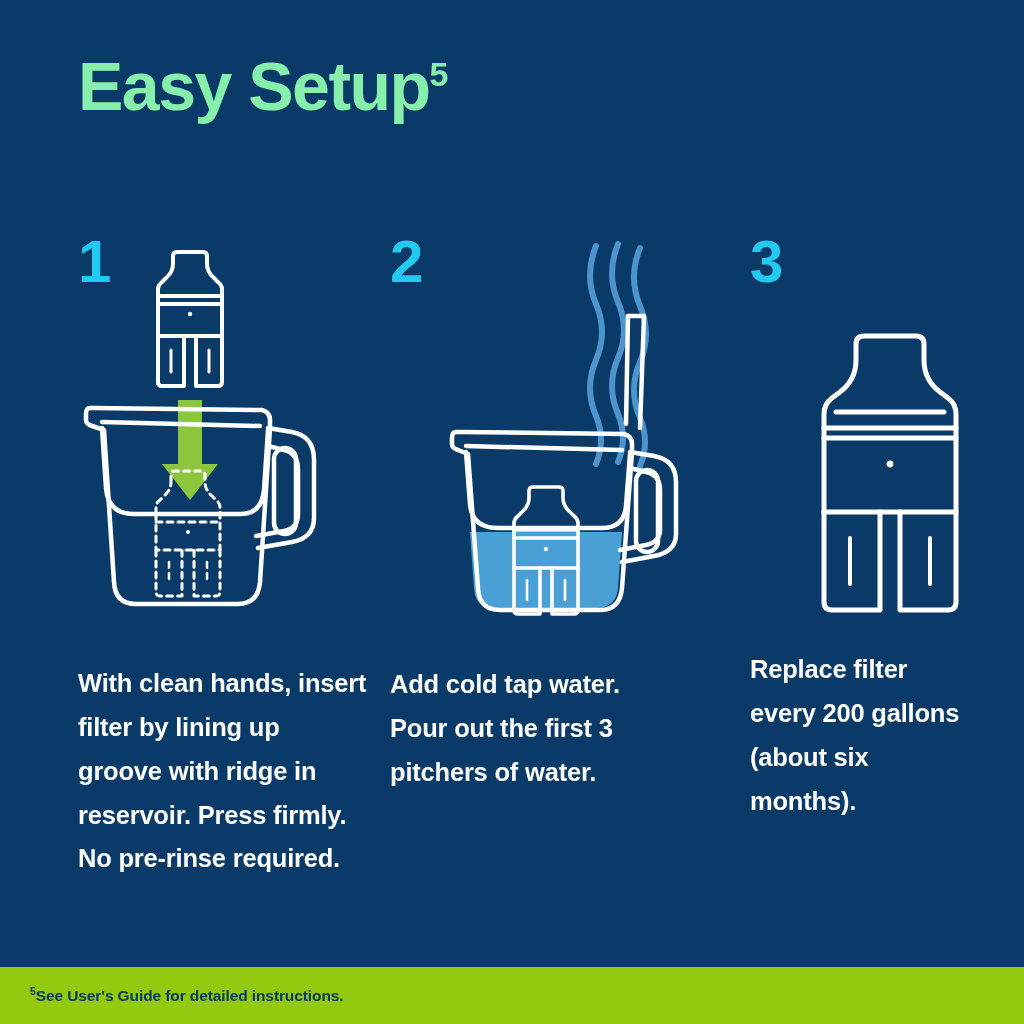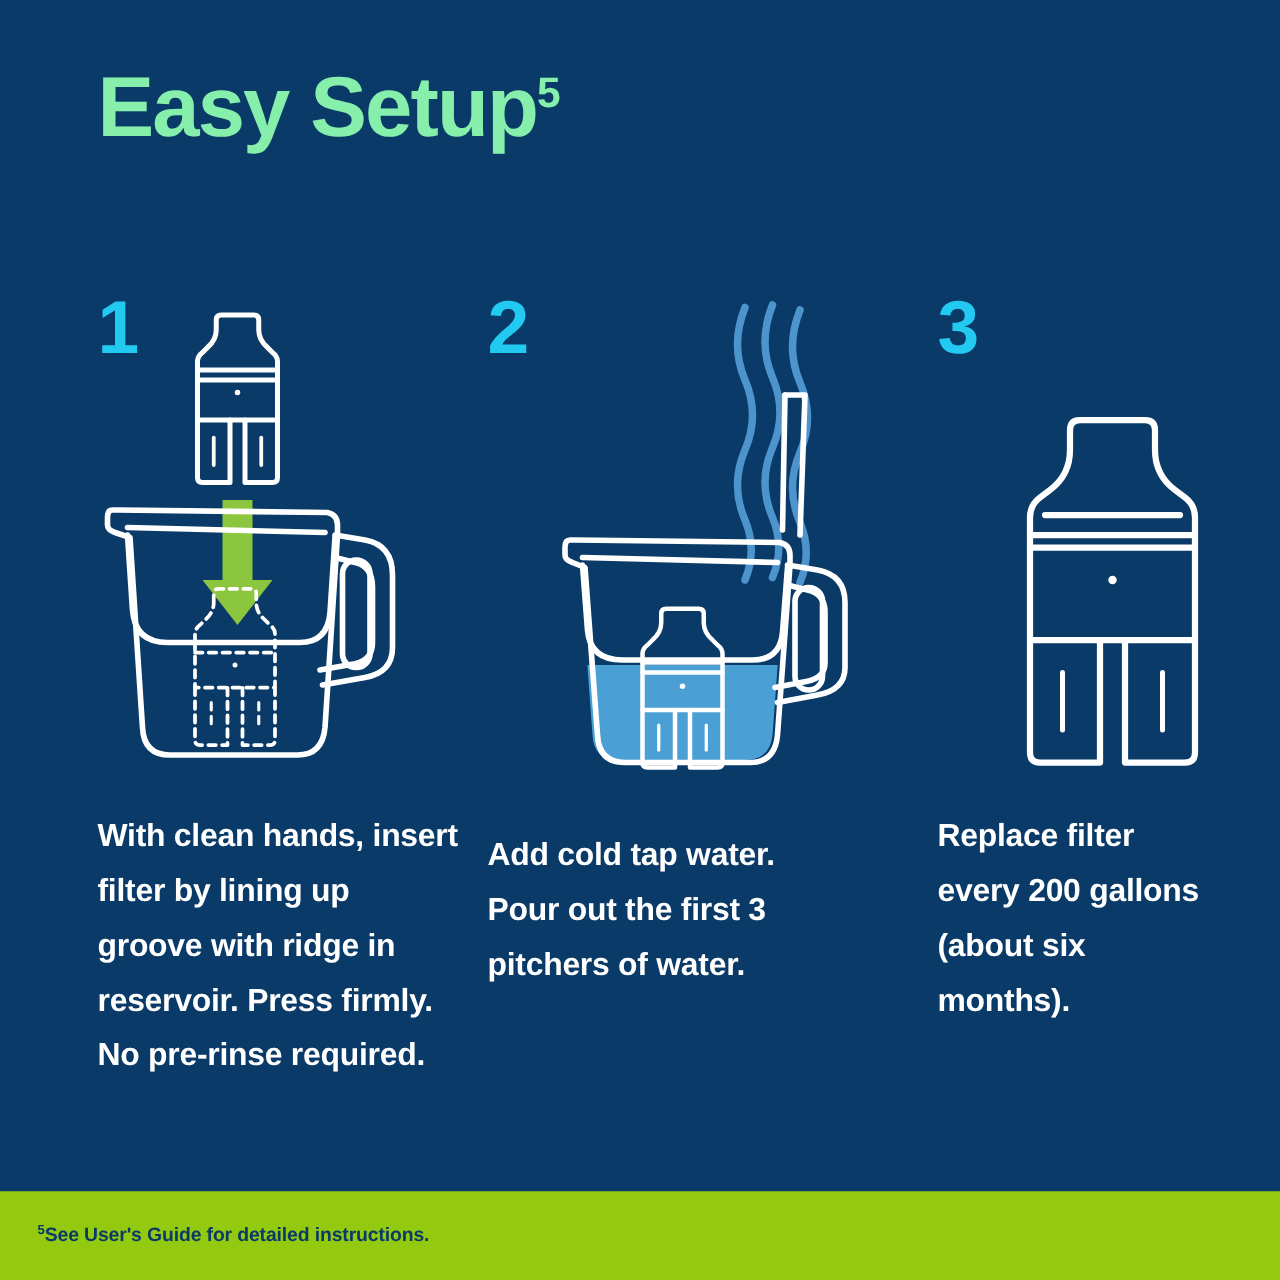--- a/index.html
+++ b/index.html
@@ -70,31 +70,31 @@
   .caption {
     position: absolute;
     top: 416px;
     left: 0;
     font-size: 25.5px;
     font-weight: bold;
     color: #ffffff;
     line-height: 1.72;
     letter-spacing: -0.2px;
   }
-  #col-1 .caption { width: 290px; }
+  #col-1 .caption { width: 290px; margin-top: 14px; }
   #col-2 .caption { width: 285px; margin-top: 15px; }
   #col-3 .caption { width: 225px; }
 
   
   #footer {
     position: absolute;
     left: 0;
     bottom: 0;
     width: 1024px;
-    height: 71px;
+    height: 57px;
     background: #93c90e;
   }
   #footer-text {
     position: absolute;
     left: 30px;
     top: 50%;
     transform: translateY(-50%);
     font-size: 15.5px;
     font-weight: bold;
     color: #0a3a67;

